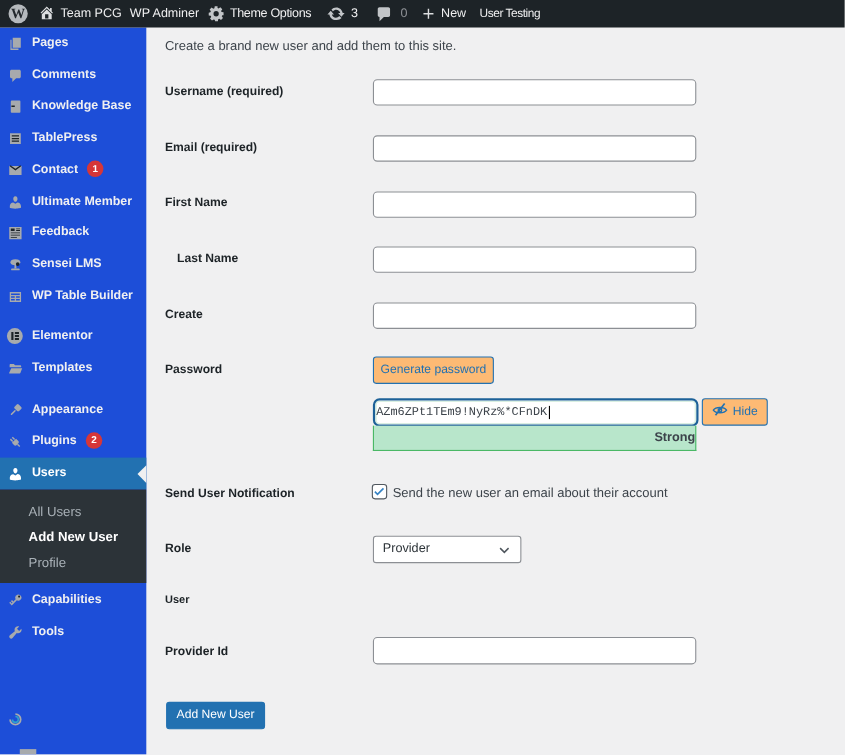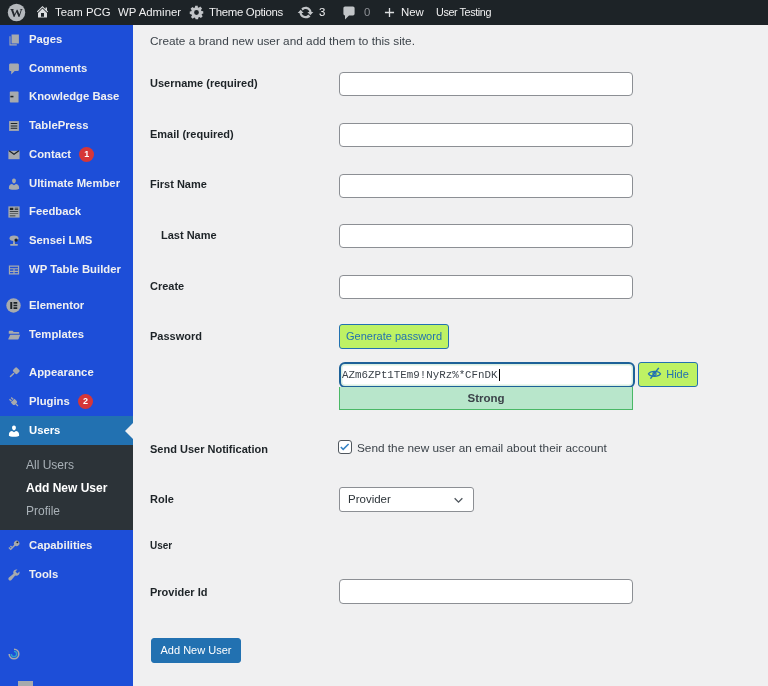--- a/index.html
+++ b/index.html
@@ -10,21 +10,21 @@
 #adminbar svg.ab { height:auto; line-height:normal; }
 #sidebar { position:absolute; left:0; top:25px; width:133px; height:661px; background:#1d4ed8; z-index:40; }
 .mi { position:absolute; left:0; width:133px; height:29px; }
 .mi .ic { position:absolute; left:7px; top:50%; margin-top:-7px; width:14px; height:14px; }
 .mi .tx { position:absolute; left:29px; top:0; right:2px; font-size:11.3px; font-weight:600; color:#f0f0f1; line-height:29px; white-space:nowrap; }
 .badge { display:inline-block; background:#d63638; color:#fff; border-radius:9px; font-size:9px; font-weight:600; min-width:15px; height:15px; line-height:15px; text-align:center; vertical-align:1px; margin-left:5px; padding:0 2px; }
 .sub { position:absolute; left:0; width:133px; font-size:12px; color:#a9b1b7; }
 #content { position:absolute; left:133px; top:25px; width:584px; height:661px; background:#f0f0f1; }
 .lbl { position:absolute; font-size:11px; font-weight:bold; color:#1d2327; }
 .inp { position:absolute; left:206px; width:294px; height:24px; background:#fff; border:1px solid #8c8f94; border-radius:4px; }
-.btn2 { position:absolute; background:#bef264; border:1px solid #2271b1; border-radius:3px; color:#2271b1; font-size:11px; text-align:center; }
+.btn2 { position:absolute; background:#fdba74; border:1px solid #2271b1; border-radius:3px; color:#2271b1; font-size:11px; text-align:center; }
 </style>
 </head>
 <body>
 
 <div id="adminbar">
   <svg class="ab" style="left:7px;top:3px" width="19" height="19" viewBox="0 0 20 20">
       <circle cx="10" cy="10" r="9.2" fill="#b5b9bd"></circle>
       <text x="10" y="14.4" text-anchor="middle" font-family="Liberation Serif" font-size="13.5" font-weight="bold" fill="#23282d">W</text>
     </svg>
   <svg class="ab" style="left:35px;top:4px" width="15" height="15" viewBox="0 0 20 20">
@@ -214,21 +214,21 @@
   <div class="btn2" style="left:206px;top:299px;width:110px;height:25px;line-height:23px">Generate password</div>
 
   <div style="position:absolute;left:206px;top:337px;width:296px;height:26px;background:#fff;border:2.5px solid #1d6198;border-radius:6px;box-shadow:inset 0 0 0 1.5px #d9efe2;font-family:'Liberation Mono',monospace;font-size:10.8px;color:#3c434a;line-height:23px;padding-left:1px">AZm6ZPt1TEm9!NyRz%*CFnDK<span style="border-left:1px solid #000;margin-left:1px"></span></div>
   <div class="btn2" style="left:505px;top:337px;width:60px;height:25px;line-height:23px"><svg width="15" height="15" viewBox="0 0 20 20" style="vertical-align:-3px;margin-right:4px">
         <g fill="none" stroke="#2271b1" stroke-width="1.7">
           <path d="M2 10.5C4.8 6.2 15.2 6.2 18 10.5 15.2 14.8 4.8 14.8 2 10.5z"></path>
           <circle cx="10" cy="10.5" r="2.1"></circle>
           <path stroke-width="2" d="M15.7 2.5 4.6 16.8"></path>
         </g>
       </svg>Hide</div>
-  <div style="position:absolute;left:206px;top:362px;width:294px;height:23px;background:#b8e6cb;border:1px solid #4ab866;border-top:none;text-align:center;font-size:11.5px;font-weight:bold;color:#3c434a;line-height:22px">Strong</div>
+  <div style="position:absolute;left:206px;top:362px;width:294px;height:23px;background:#b8e6cb;border:1px solid #4ab866;border-top:none;text-align:right;font-size:11.5px;font-weight:bold;color:#3c434a;line-height:22px">Strong</div>
 
   <div class="lbl" style="left:17px;top:418px">Send User Notification</div>
   <div style="position:absolute;left:205px;top:415px;width:14px;height:14px;background:#fff;border:1px solid #50575e;border-radius:3px">
       <svg width="12" height="12" viewBox="0 0 20 20" style="position:absolute;left:0;top:0">
         <path fill="none" stroke="#3582c4" stroke-width="2.5" d="M3 10l4 4 9-9"></path>
       </svg>
     </div>
   <div style="position:absolute;left:224px;top:416px;font-size:11.8px;color:#3c434a">Send the new user an email about their account</div>
 
   <div class="lbl" style="left:17px;top:468px">Role</div>

